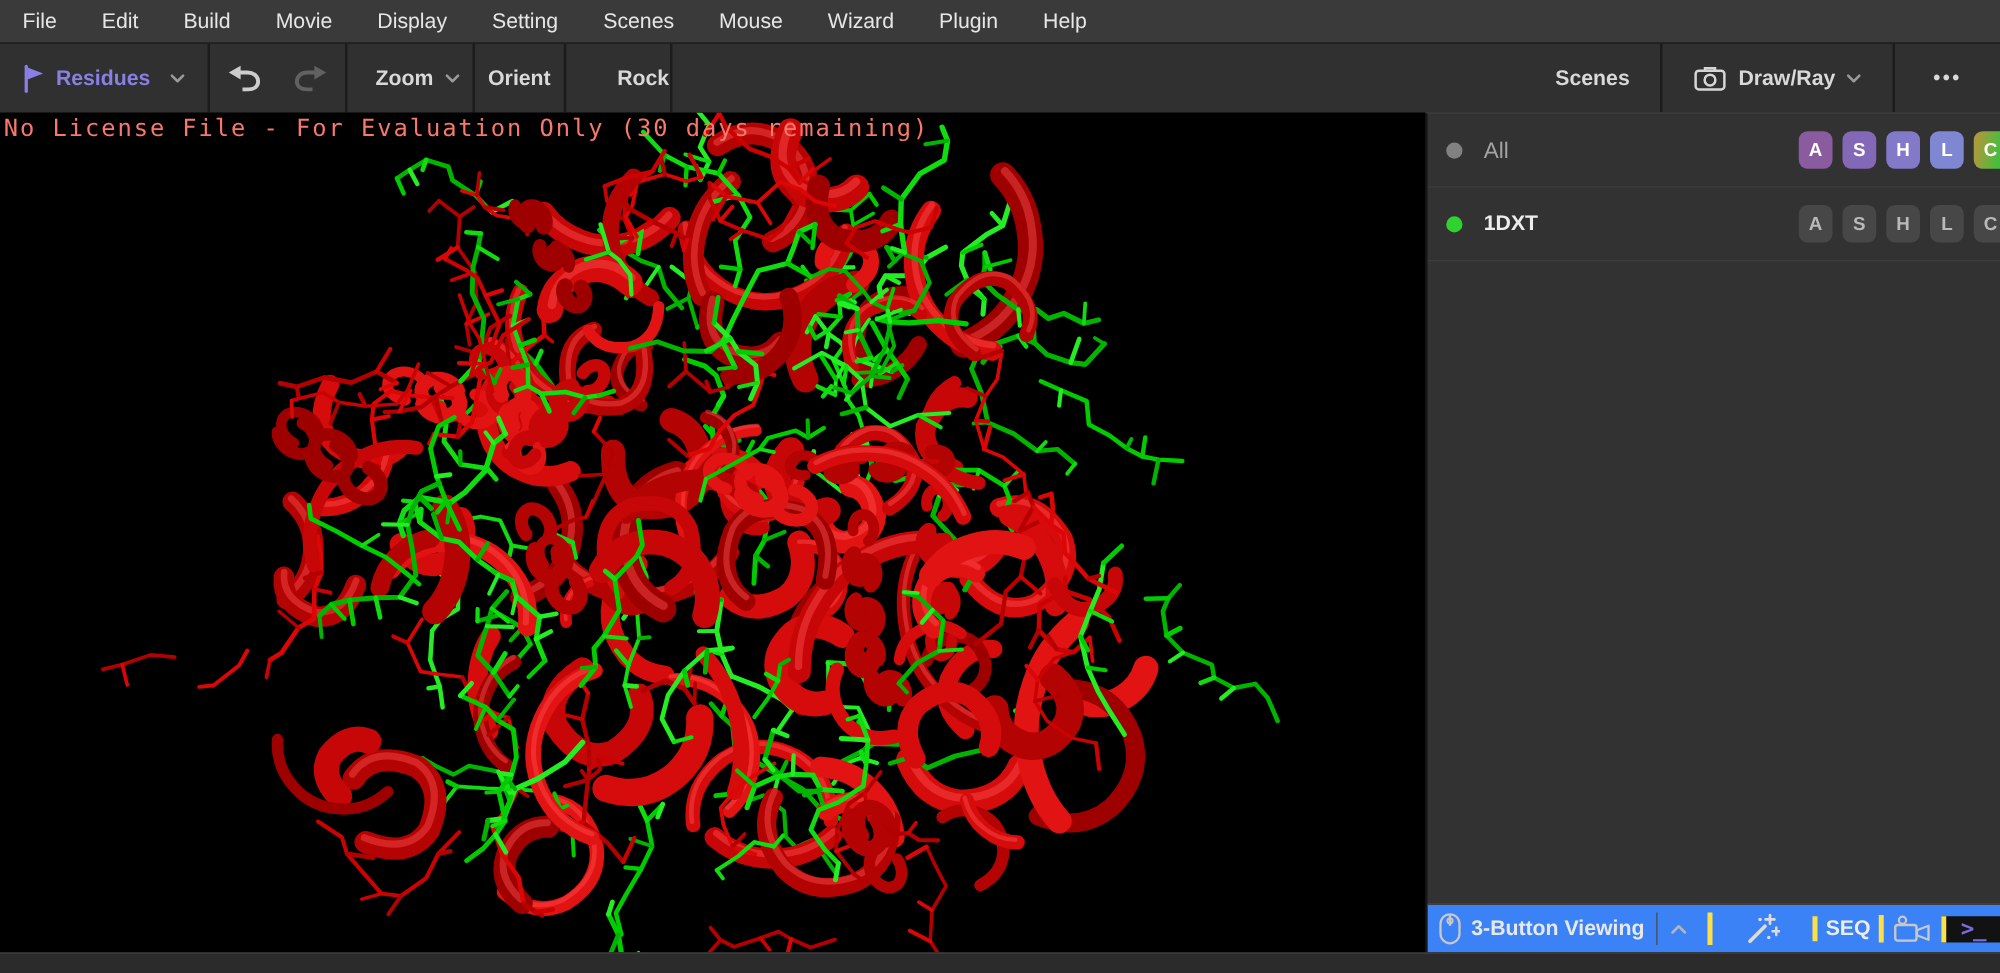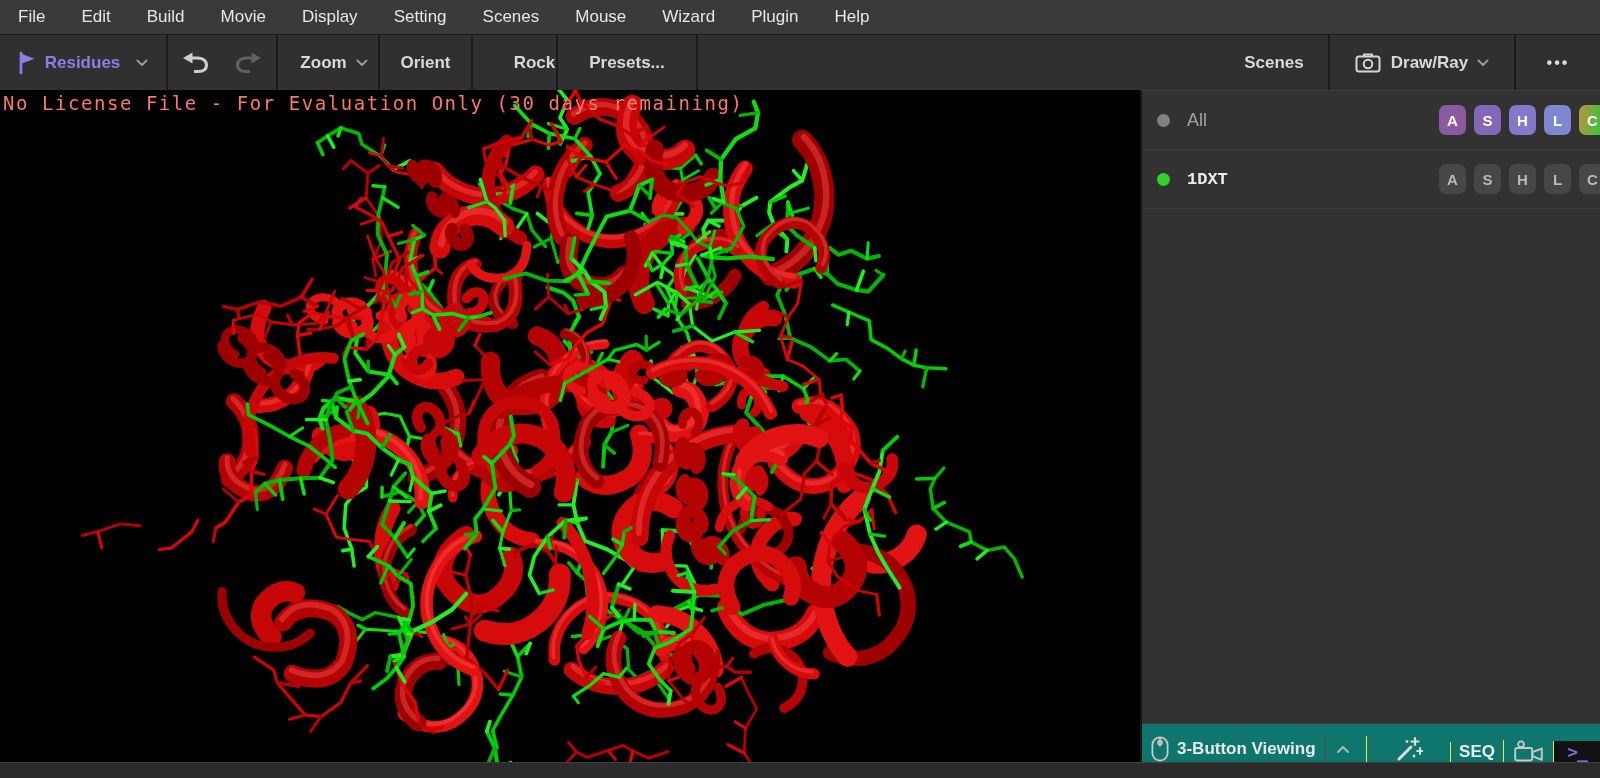--- a/index.html
+++ b/index.html
@@ -22,28 +22,28 @@
   .viewport{position:absolute;top:90px;left:0;width:1140px;height:672px;background:#000;overflow:hidden;}
   .license{position:absolute;top:2px;left:3px;font-family:"DejaVu Sans Mono",monospace;font-size:19px;letter-spacing:1.55px;white-space:pre;text-align:right;}
   #mol{position:absolute;top:0;left:0;}
 
   
   .sidebar{position:absolute;top:90px;left:1140px;width:460px;height:672px;background:#323232;border-left:2px solid #141414;border-top:1px solid #3e3e3e;box-sizing:border-box;overflow:hidden;}
   .obj-row{height:59px;border-bottom:1px solid #3d3d3d;display:flex;align-items:center;padding-left:15px;box-sizing:border-box;}
   .dot{width:13px;height:13px;border-radius:50%;margin-right:17px;flex:0 0 auto;}
   .obj-label{font-size:18px;}
   .row-all .obj-label{color:#a3a3a3;}
-  .row-obj .obj-label{font-weight:700;font-size:17px;color:#ededed;font-family:Liberation Mono, monospace;}
+  .row-obj .obj-label{font-weight:700;font-size:17px;color:#ededed;}
   .btns{display:flex;gap:8px;margin-left:auto;margin-right:-6px;}
   .ashlc{width:27px;height:30px;border-radius:7px;font-size:15px;font-weight:700;color:#fff;display:flex;align-items:center;justify-content:center;cursor:default;flex:0 0 auto;}
   .row-obj .ashlc{color:#b9b9b9;}
 
   
-  .statusbar{position:absolute;left:0;bottom:0;width:100%;height:39px;border-top:1px solid #3d3d3d;display:flex;align-items:flex-end;box-sizing:border-box;background:#0f766e;}
-  .sb-cell{display:flex;align-items:center;justify-content:center;border-left:1px solid #fde047;box-sizing:border-box;cursor:default;}
+  .statusbar{position:absolute;left:0;bottom:0;width:100%;height:39px;border-top:1px solid #3d3d3d;display:flex;align-items:center;box-sizing:border-box;background:#3b82f6;}
+  .sb-cell{display:flex;align-items:center;justify-content:center;border-left:4px solid #fde047;box-sizing:border-box;cursor:default;}
   .sb-mode{flex:1;border-left:none;justify-content:flex-start;padding-left:9px;}
   .sb-mode-label{font-size:17px;font-weight:700;color:#e8e8e8;margin-left:8px;white-space:nowrap;}
   .sb-div{width:1px;height:26px;background:#4a4a4a;margin-left:9px;}
   .sb-wand{width:84px;}
   .sb-seq{width:53px;font-size:17px;font-weight:800;color:#ececec;}
   .sb-cam{width:50px;}
   .sb-term{width:47px;background:#121212;font-family:"DejaVu Sans Mono",monospace;font-size:18px;font-weight:700;letter-spacing:-1px;}
 
   
   .bottomstrip{position:absolute;top:762px;left:0;width:1600px;height:16px;background:#2b2b2b;border-top:1px solid #3f3f3f;box-sizing:border-box;}
@@ -104,28 +104,25 @@
 
     <div class="tb-cell" style="width:102px;padding-left:12px;">
       <span>Zoom</span>
       <span class="chev" style="color:#9a9a9a;">
         <svg class="icon" width="12" height="8" viewBox="0 0 12 8">
             <polyline points="1.5,1.5 6,6 10.5,1.5" fill="none" stroke="currentColor" stroke-width="2" stroke-linecap="round" stroke-linejoin="round"></polyline>
           </svg>
       </span>
     </div>
 
-    <div class="tb-cell" style="width:93px;">
+    <div class="tb-cell" style="width:73px;">
         <span>Orient</span>
       </div>
     <div class="tb-cell" style="width:85px;padding-left:40px;">
         <span>Rock</span>
-      </div>
-    <div class="tb-cell" style="width:140px;">
-        <span>Presets...</span>
       </div>
 
     <div class="tb-cell tb-spacer"></div>
 
     <div class="tb-cell" style="width:110px;">
         <span>Scenes</span>
       </div>
 
     <div class="tb-cell" style="width:186px;">
       <span class="tb-icon" style="color:#d6d6d6;">

